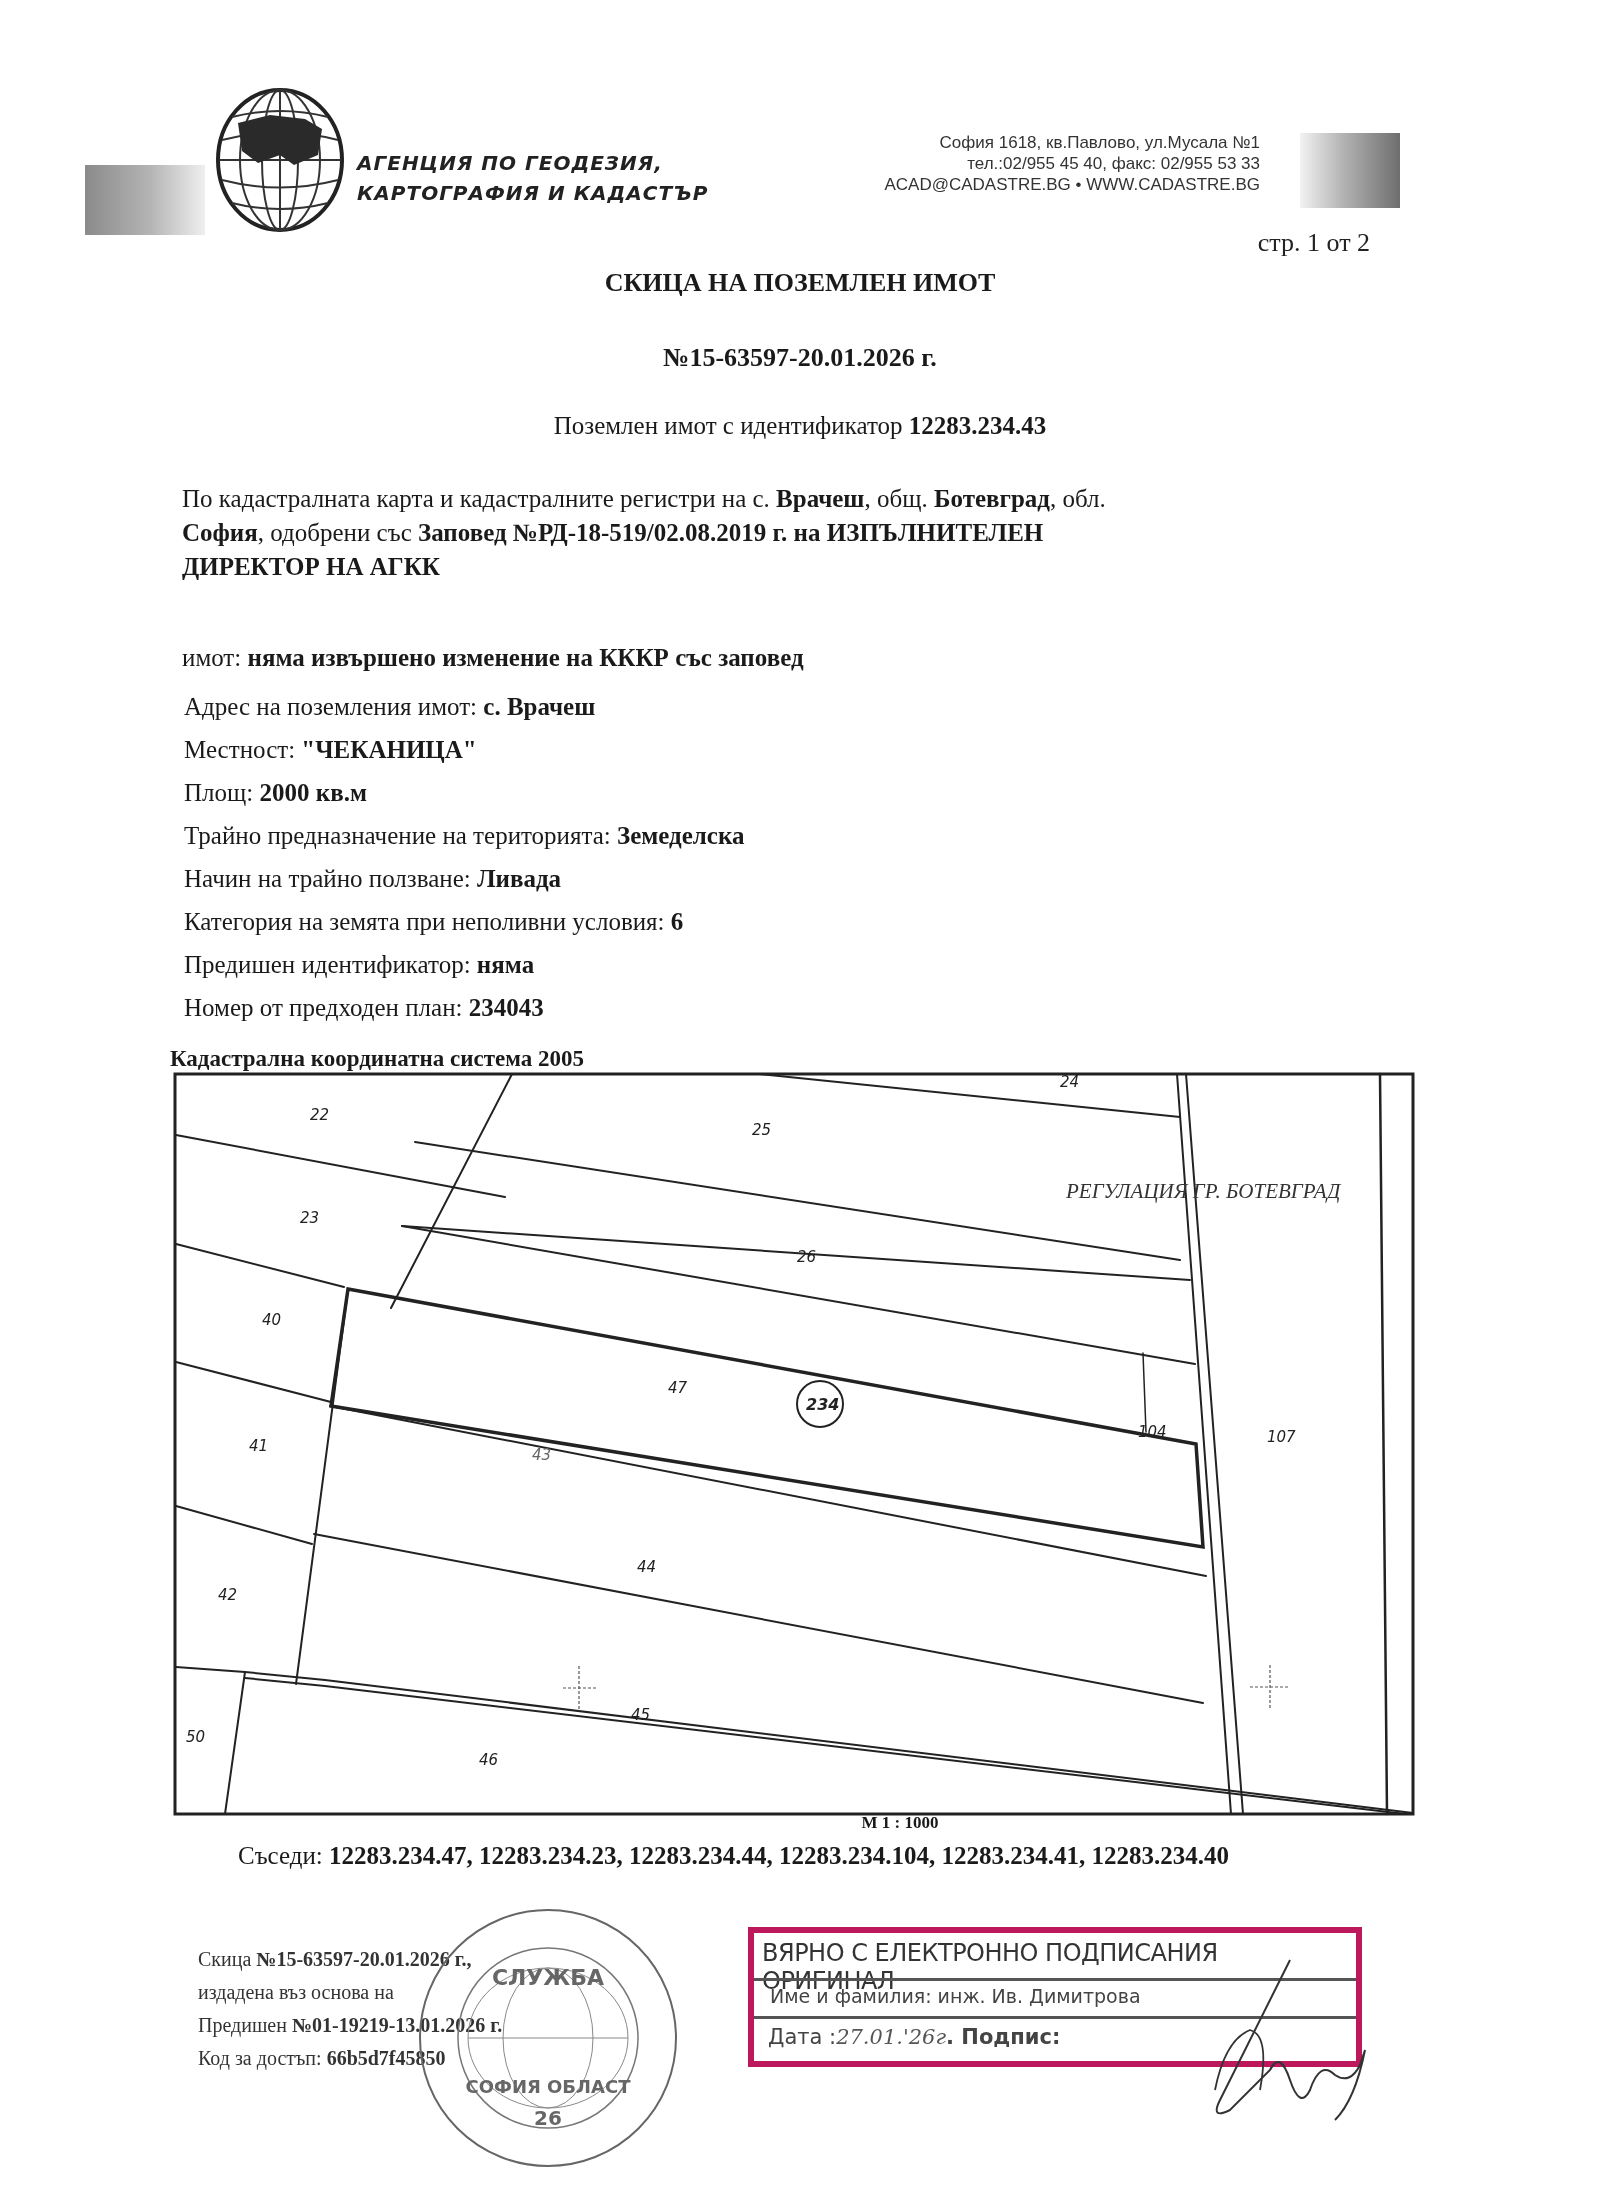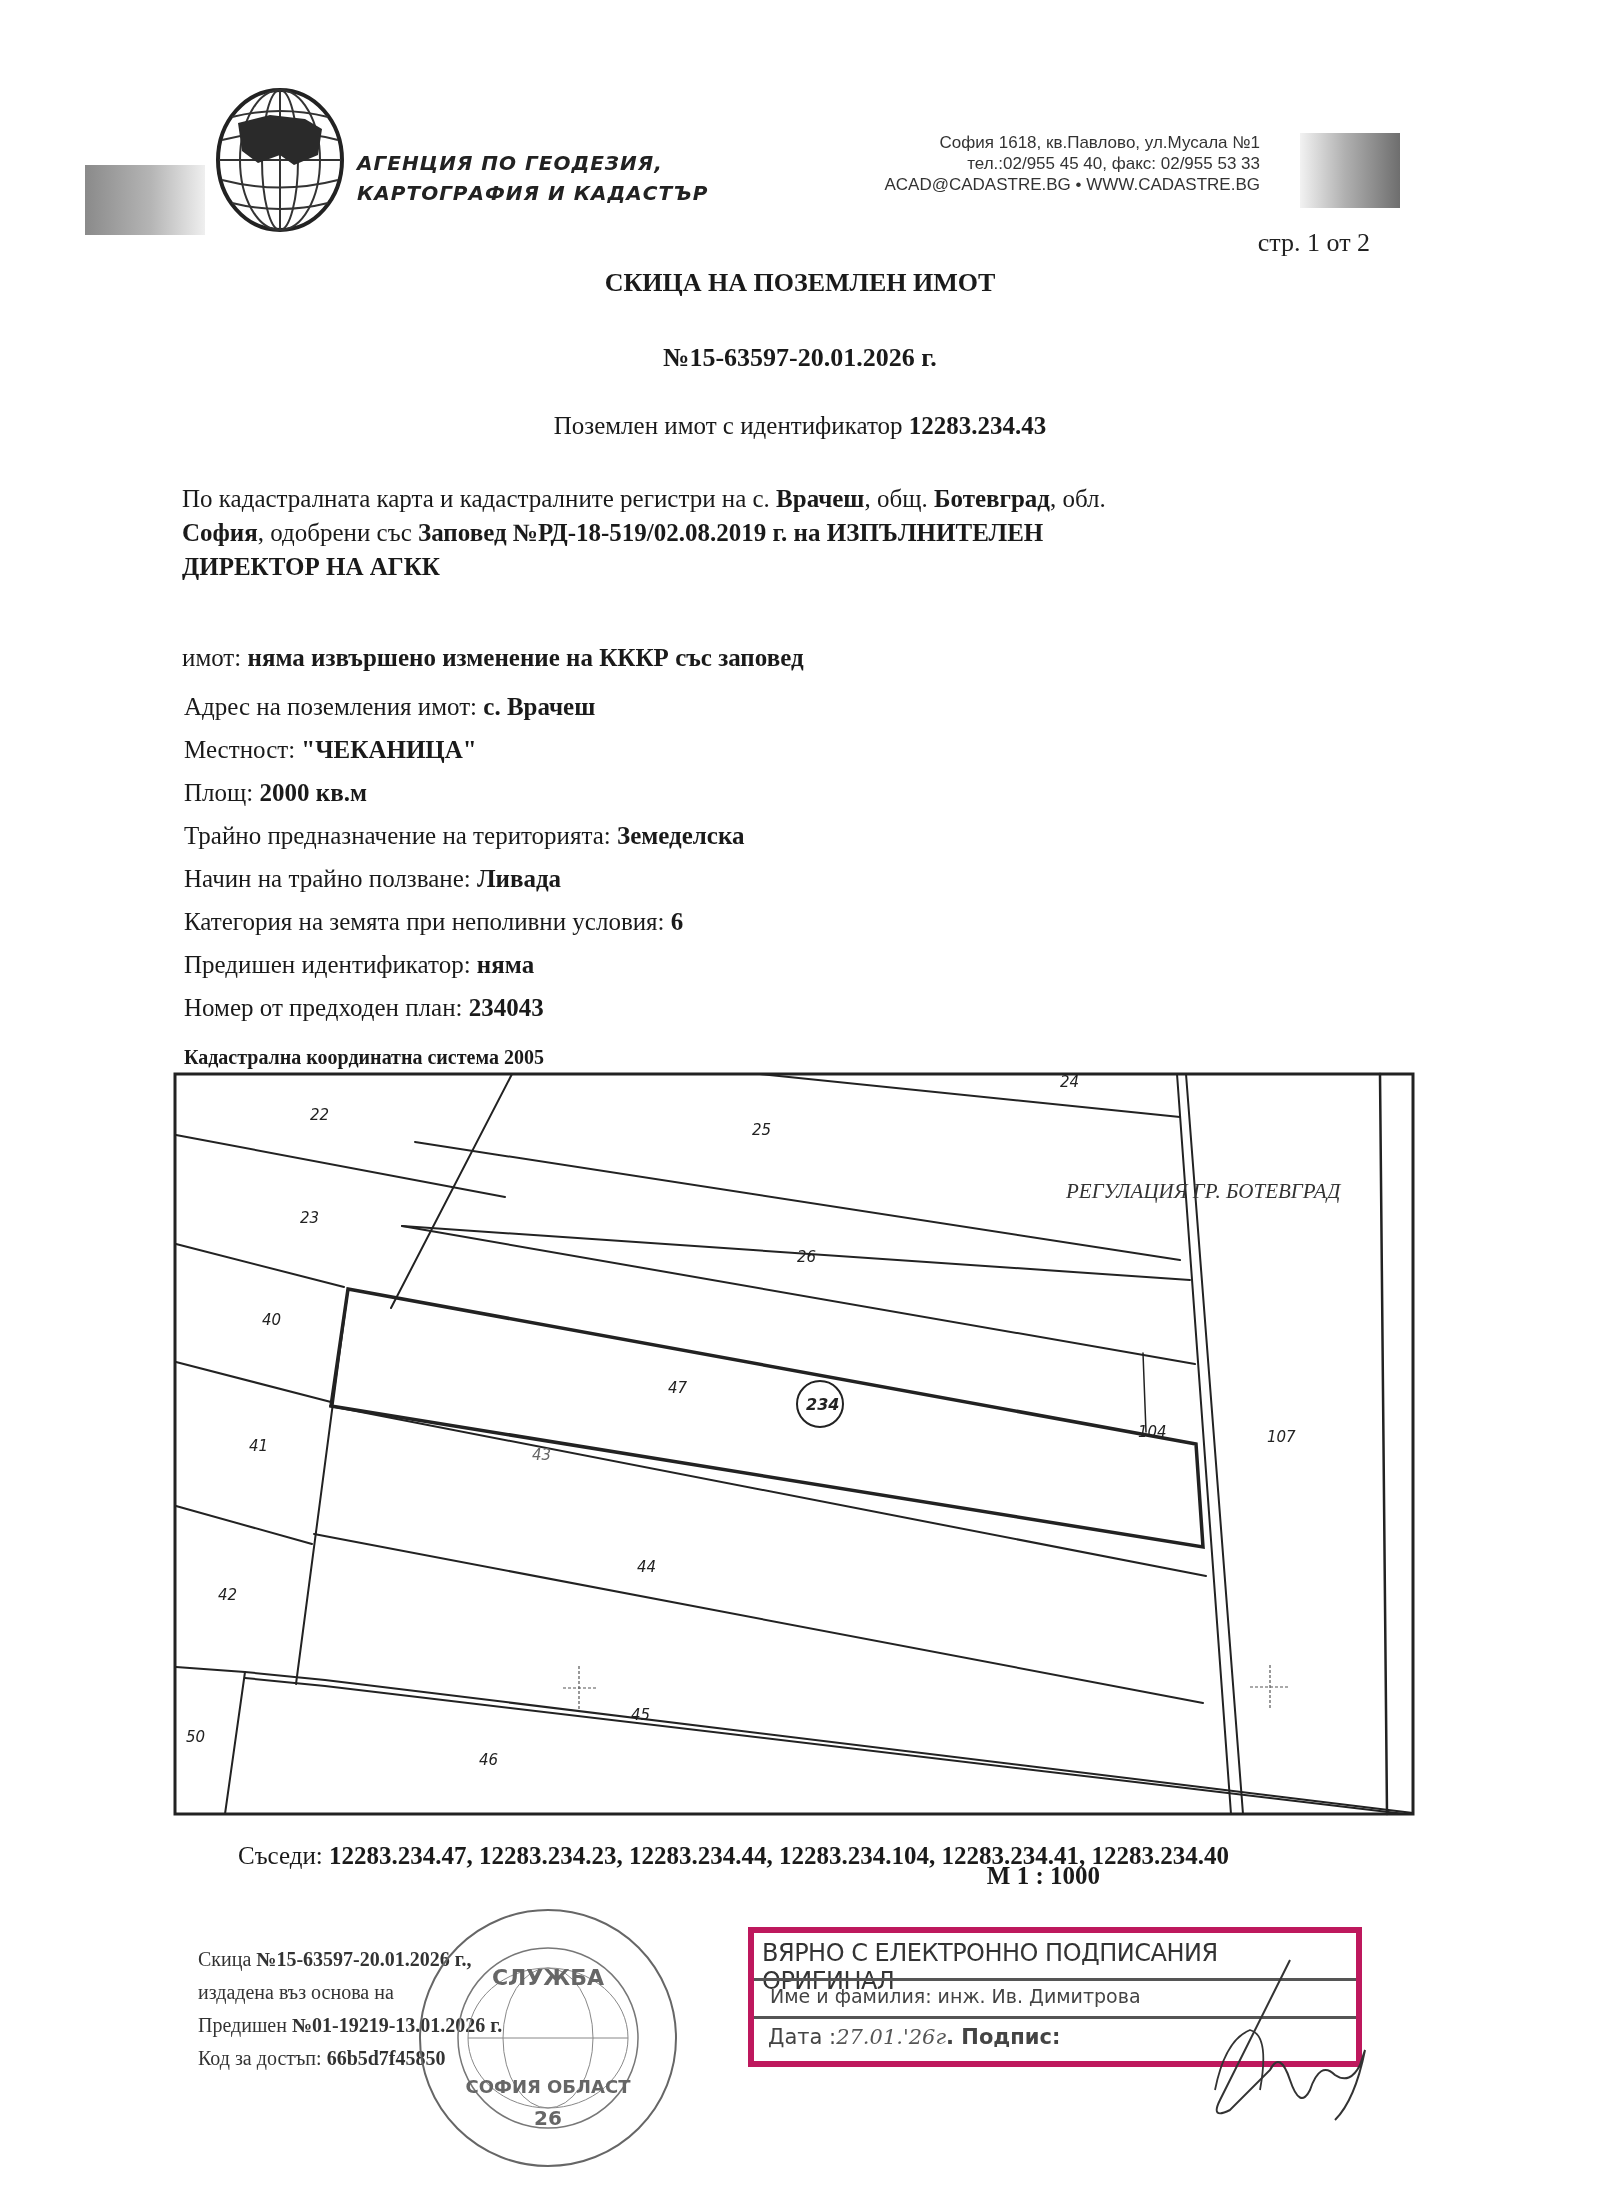--- a/index.html
+++ b/index.html
@@ -19,26 +19,26 @@
 
   .title { left: 0; width: 1600px; top: 268px; text-align: center; font-weight: bold; font-size: 26px; }
   .docno { left: 0; width: 1600px; top: 343px; text-align: center; font-weight: bold; font-size: 26px; }
   .ident { left: 0; width: 1600px; top: 412px; text-align: center; font-size: 25px; }
   .ident b { font-weight: bold; }
 
   .para { left: 182px; width: 1240px; font-size: 25px; line-height: 34px; }
   .para b { font-weight: bold; }
   .row { left: 184px; font-size: 25px; line-height: 34px; }
   .row b { font-weight: bold; }
-  .coord-sys { left: 170px; top: 1046px; font-size: 20px; font-weight: bold; margin-left: 14px; }
+  .coord-sys { left: 170px; top: 1046px; font-size: 23px; font-weight: bold; }
 
   .map { left: 0; top: 0; width: 1600px; height: 2200px; pointer-events: none; }
   .map text { font-family: "DejaVu Sans", sans-serif; font-style: italic; font-size: 15px; fill: #222; }
   .map .reg { font-family: "Liberation Serif", serif; font-size: 21px; font-style: italic; fill: #333; }
-  .scale { left: 700px; width: 400px; top: 1862px; text-align: right; font-weight: bold; font-size: 25px; }
+  .scale { left: 700px; width: 400px; top: 1813px; text-align: center; font-weight: bold; font-size: 17px; }
   .neighbors { left: 190px; top: 1842px; font-size: 25px; margin-left: 48px; }
   .neighbors b { font-weight: bold; }
 
   .foot { left: 198px; font-size: 20px; color: #333; }
   .foot b { font-weight: bold; }
 
   .certbox { left: 748px; top: 1927px; width: 602px; height: 128px; border: 6px solid #be185d; }
   .certbox .r1 { position: absolute; left: 8px; top: 6px; font-family: "DejaVu Sans", sans-serif; font-size: 24px; color: #333; letter-spacing: -0.5px; }
   .certbox .sep1 { position: absolute; left: 0; right: 0; top: 45px; border-top: 3px solid #555; }
   .certbox .r2 { position: absolute; left: 16px; top: 52px; font-family: "DejaVu Sans", sans-serif; font-size: 19px; color: #444; }

